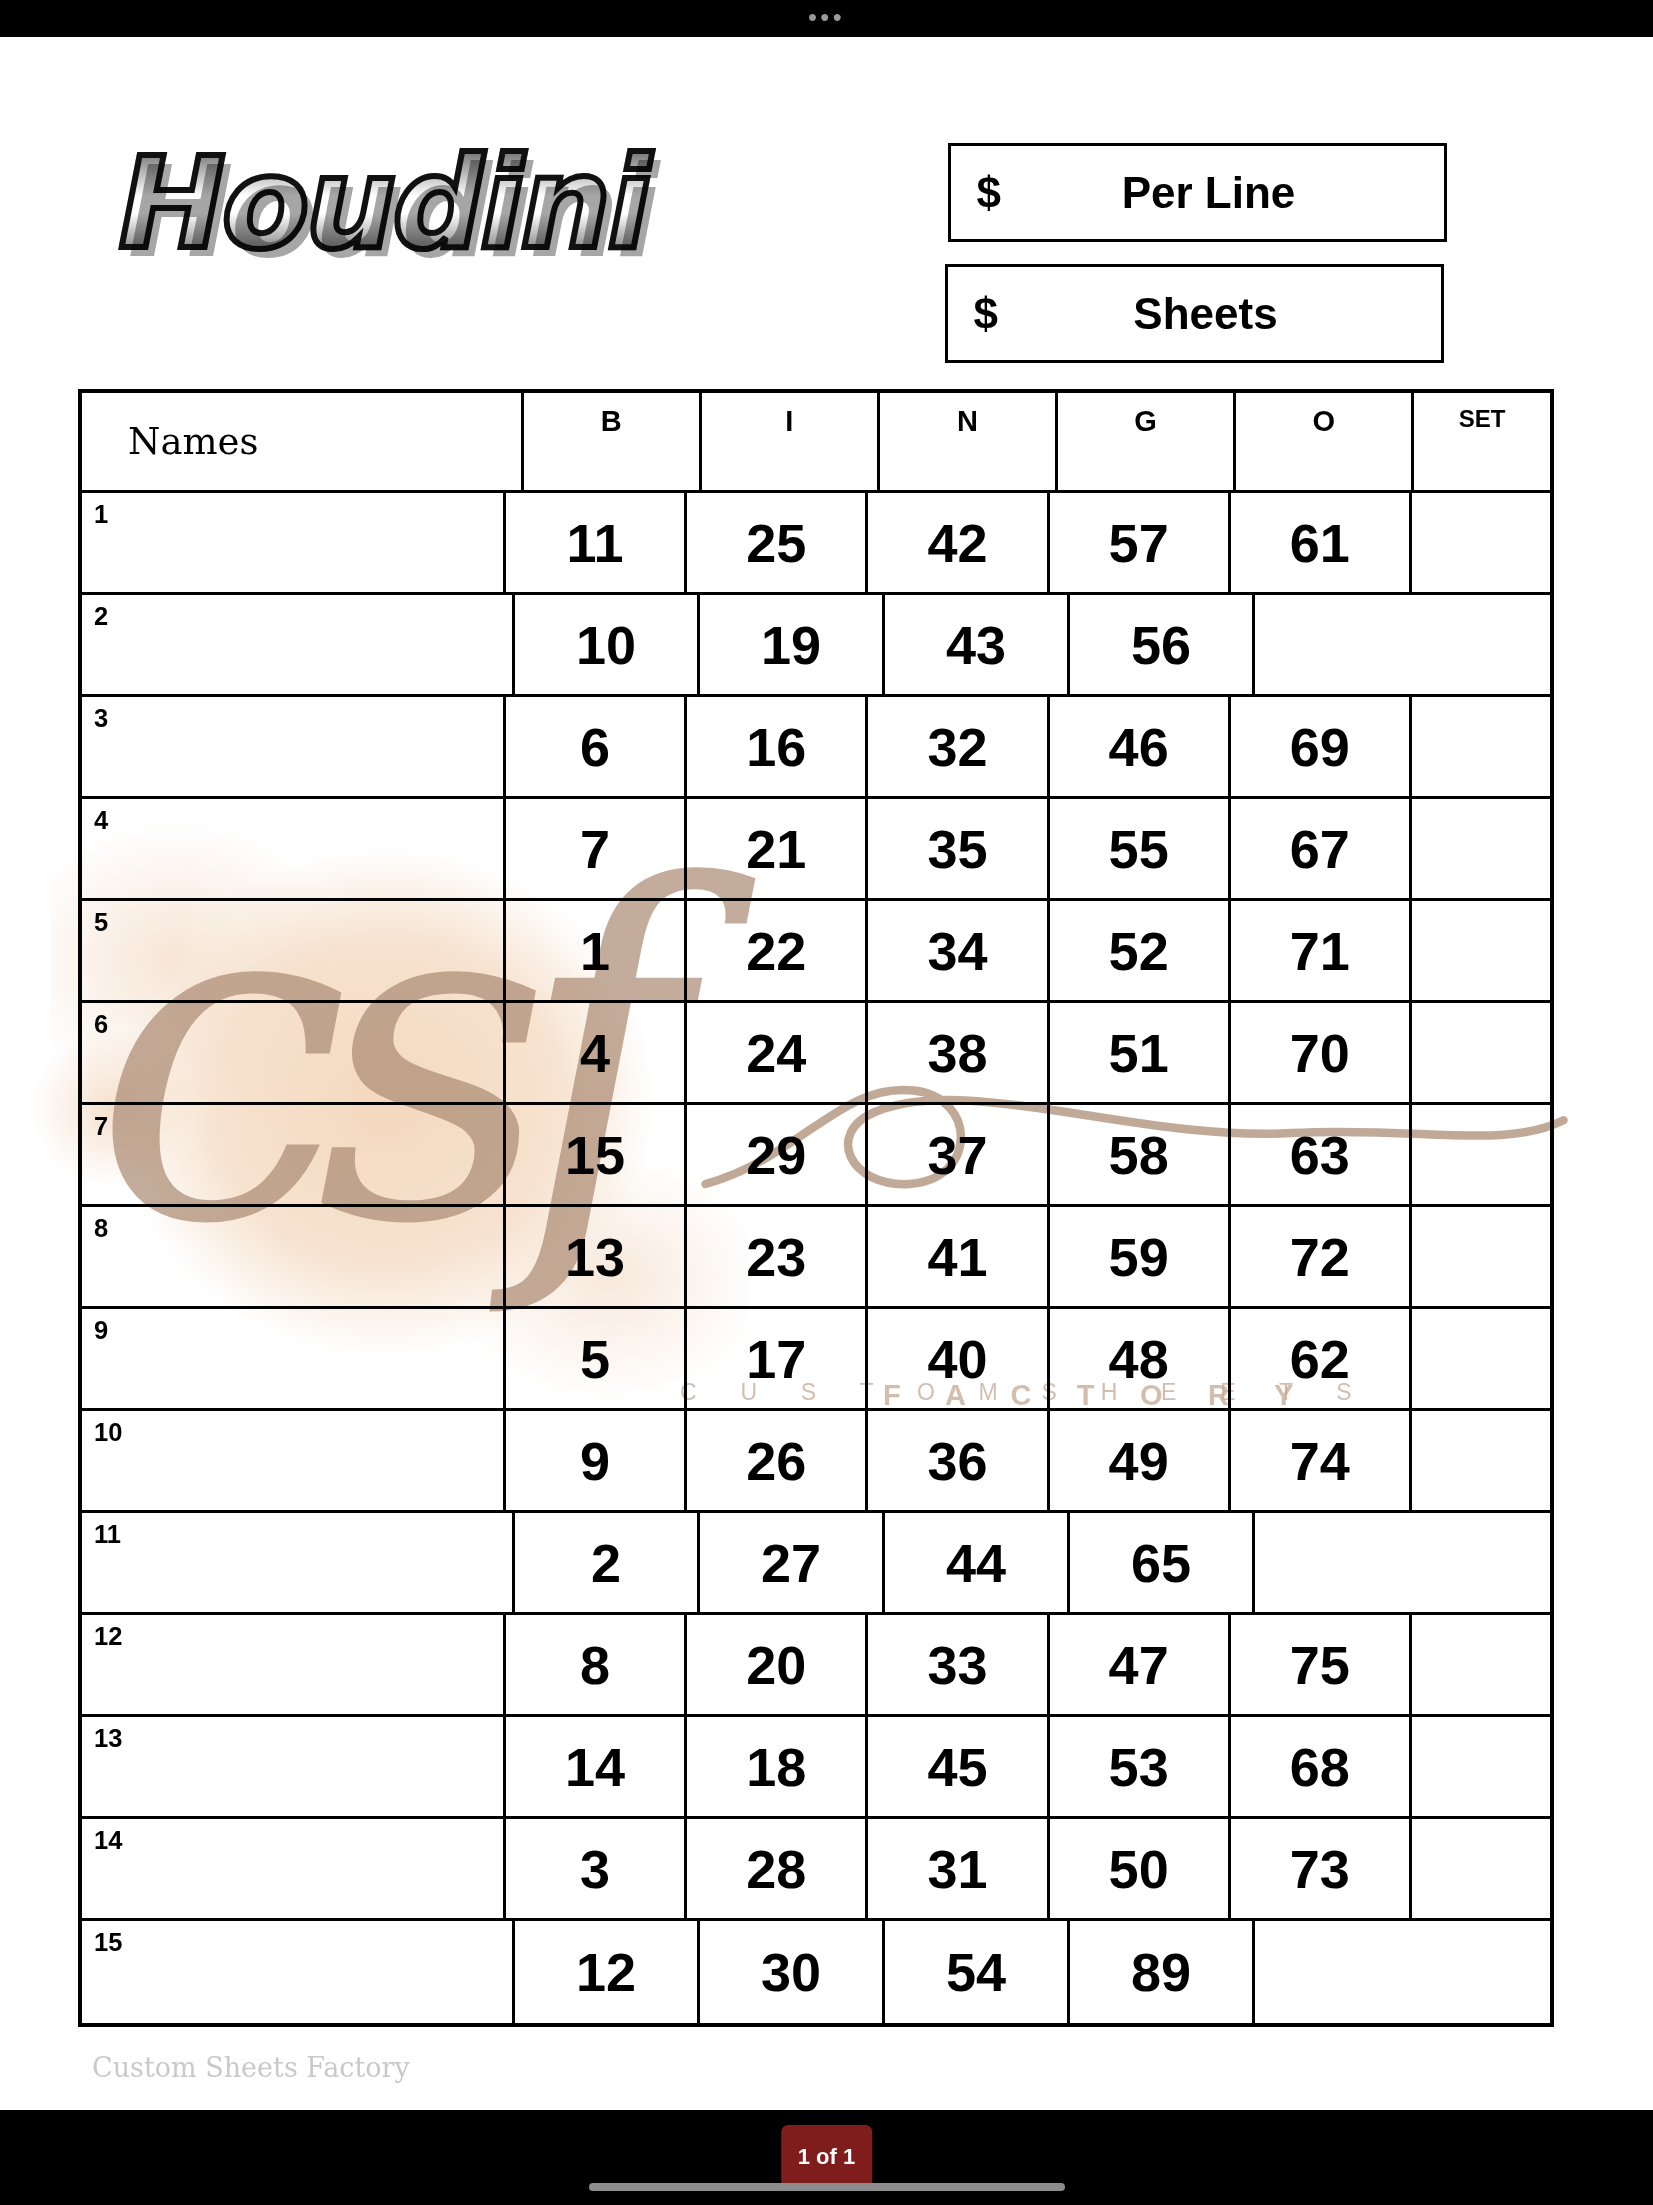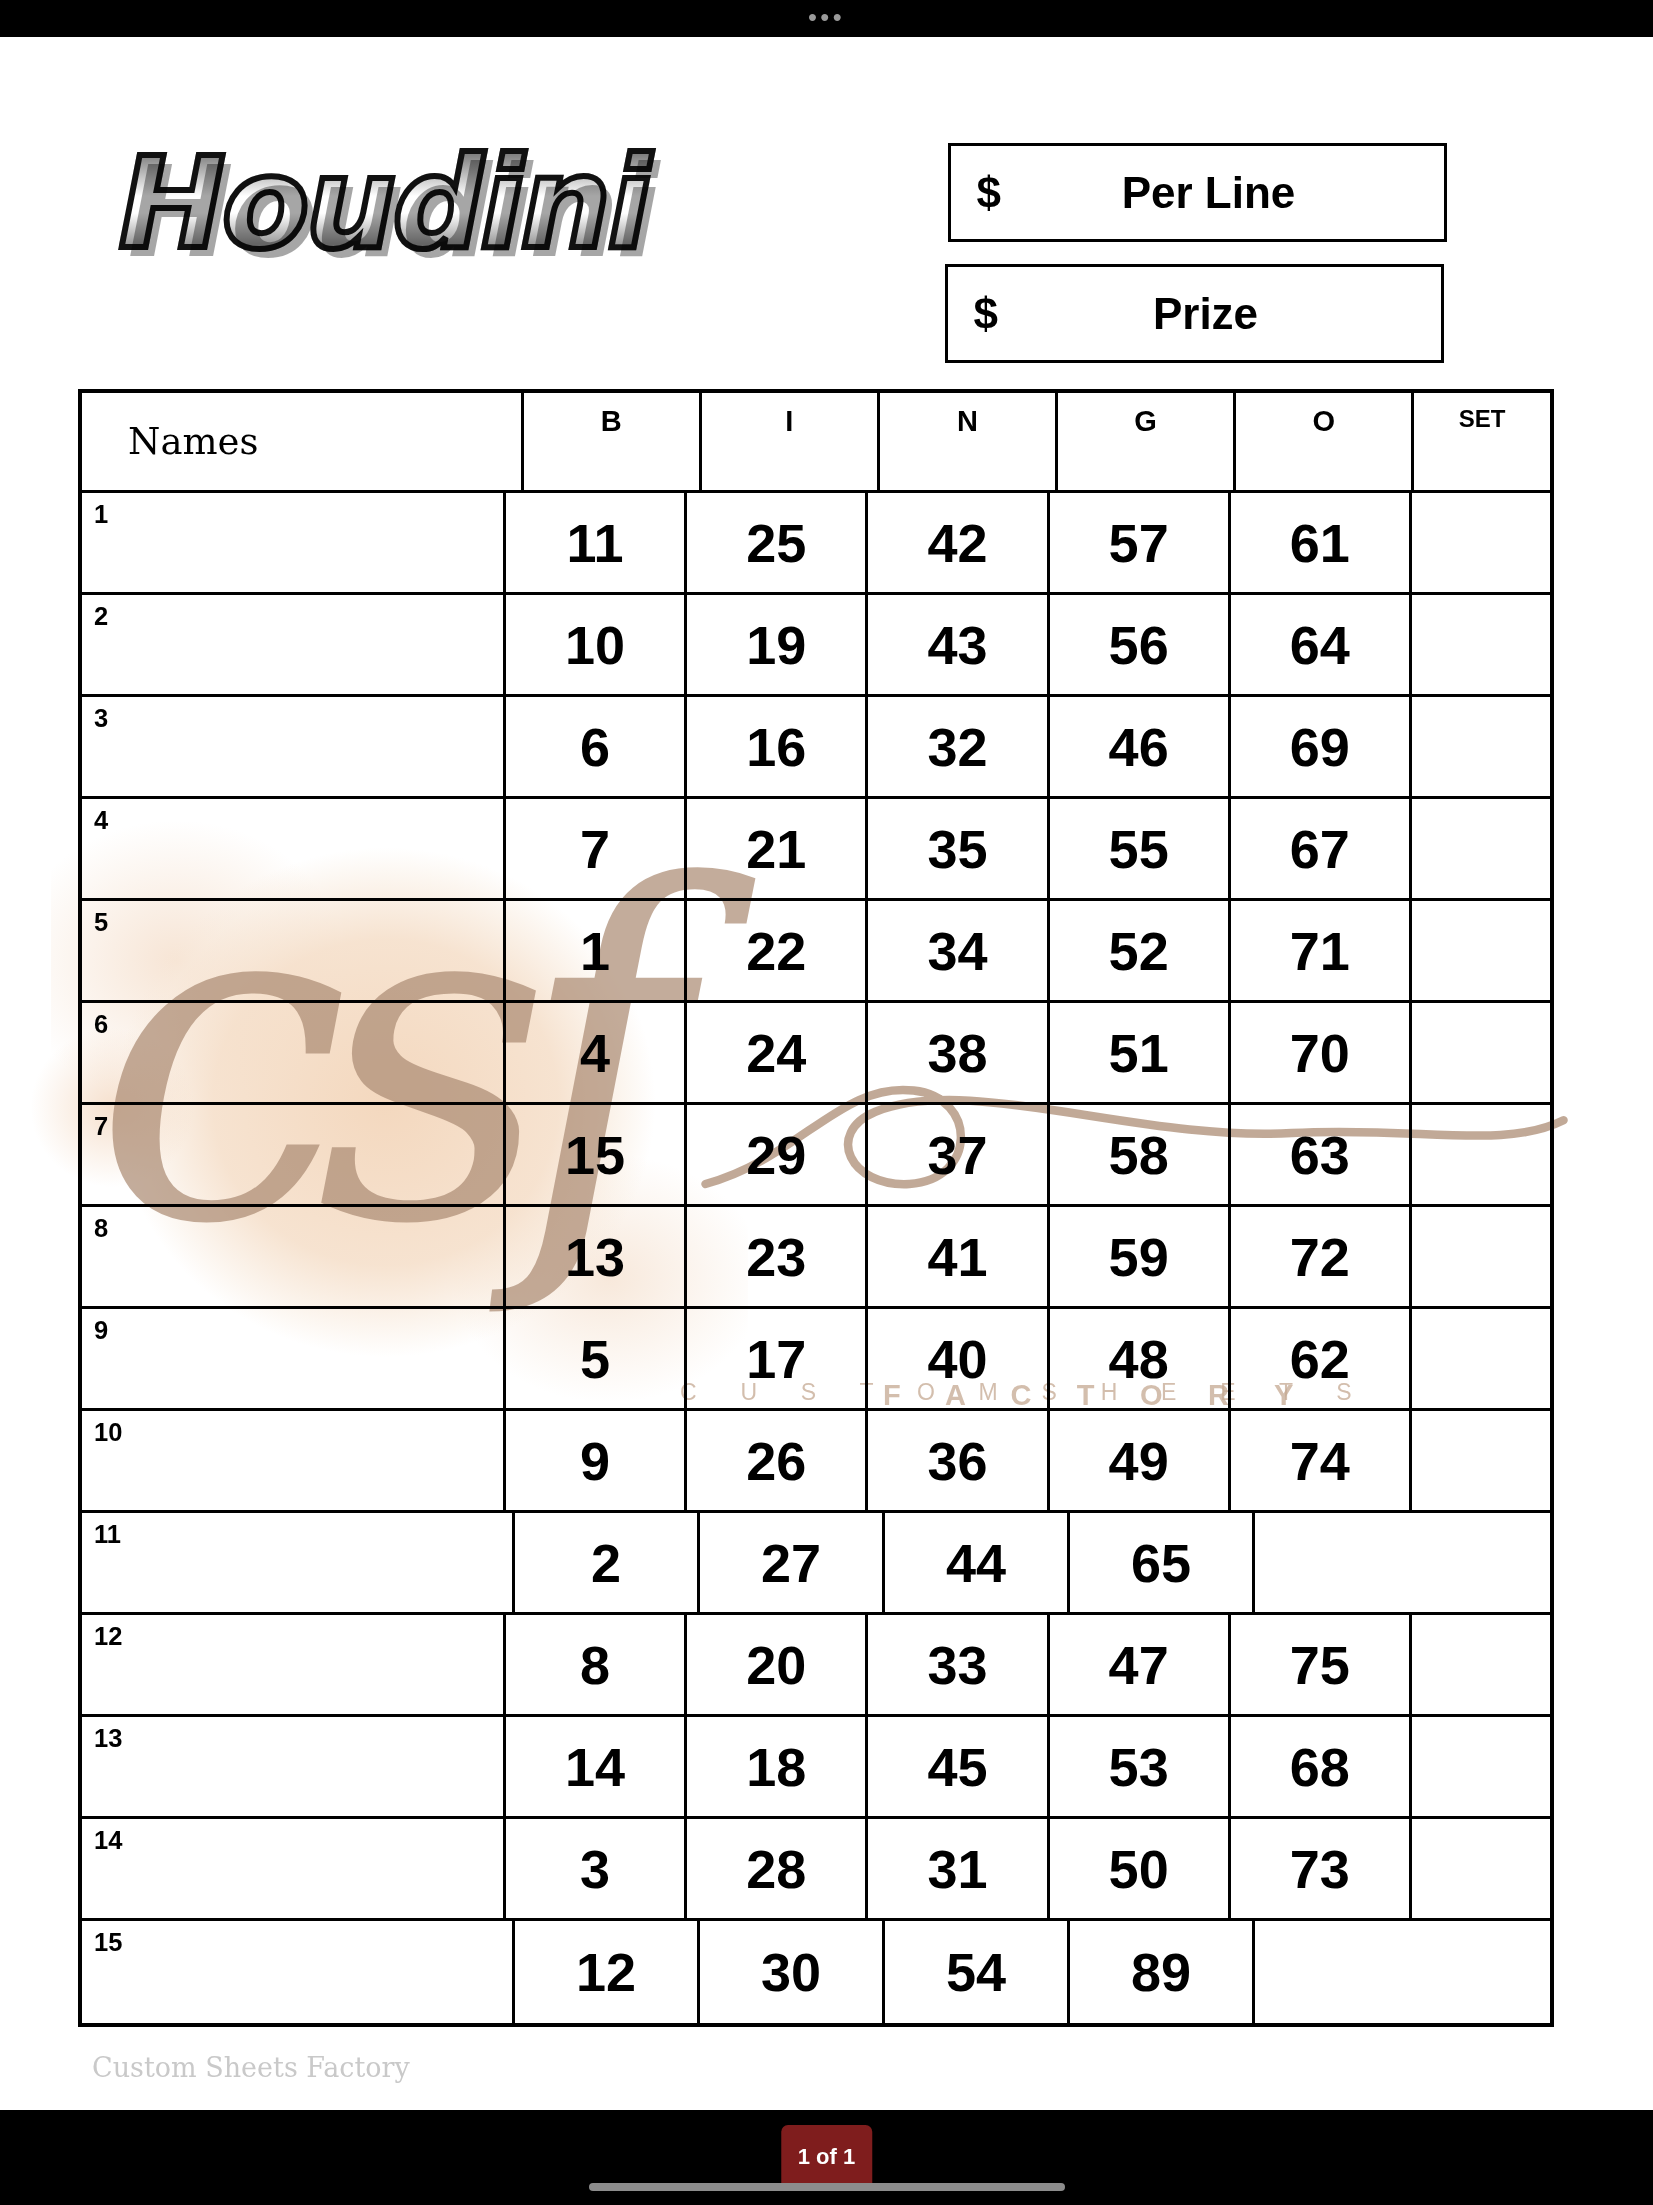--- a/index.html
+++ b/index.html
@@ -299,21 +299,21 @@
     <div class="logo">
       <div class="logo-text">Houdini</div>
     </div>
 
     <div class="moneybox mb1">
       <span class="mb-dollar">$</span>
       <span class="mb-label">Per Line</span>
     </div>
     <div class="moneybox mb2">
       <span class="mb-dollar">$</span>
-      <span class="mb-label">Prize</span>
+      <span class="mb-label">Sheets</span>
     </div>
 
     <div class="grid">
 
       <div class="row header">
         <div class="cell c-names hdr-names">Names</div>
         <div class="cell c-num hdr-letter">B</div>
         <div class="cell c-num hdr-letter">I</div>
         <div class="cell c-num hdr-letter">N</div>
         <div class="cell c-num hdr-letter">G</div>
@@ -356,23 +356,20 @@
             </div>
             <div class="cell c-num">
               <span class="num">19</span>
             </div>
             <div class="cell c-num">
               <span class="num">43</span>
             </div>
             <div class="cell c-num">
               <span class="num">56</span>
             </div>
-            <div class="cell c-num">
-              <span class="num">64</span>
-            </div>
             <div class="cell c-set">
               <span class="num"></span>
             </div>
           </div>
           <div class="row">
             <div class="cell c-names">
               <span class="rownum">3</span>
               <span class="num" style="font-size: 34px;"></span>
             </div>
             <div class="cell c-num">

